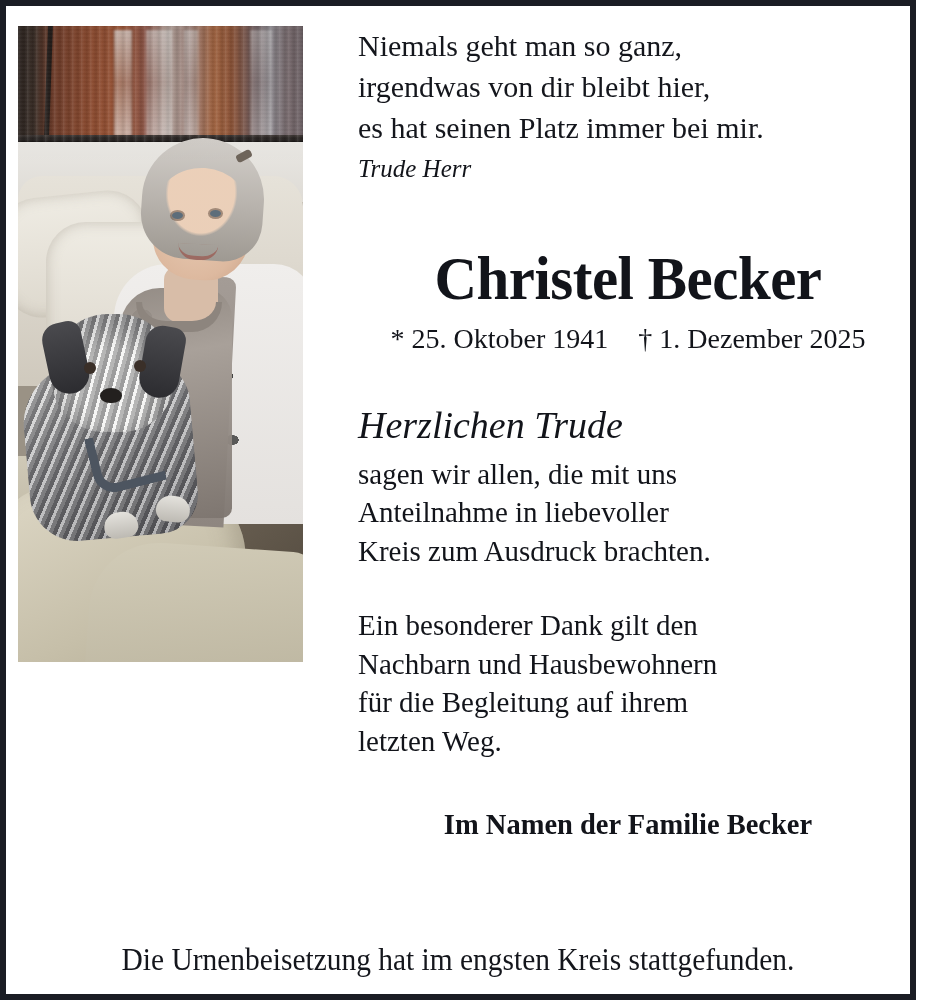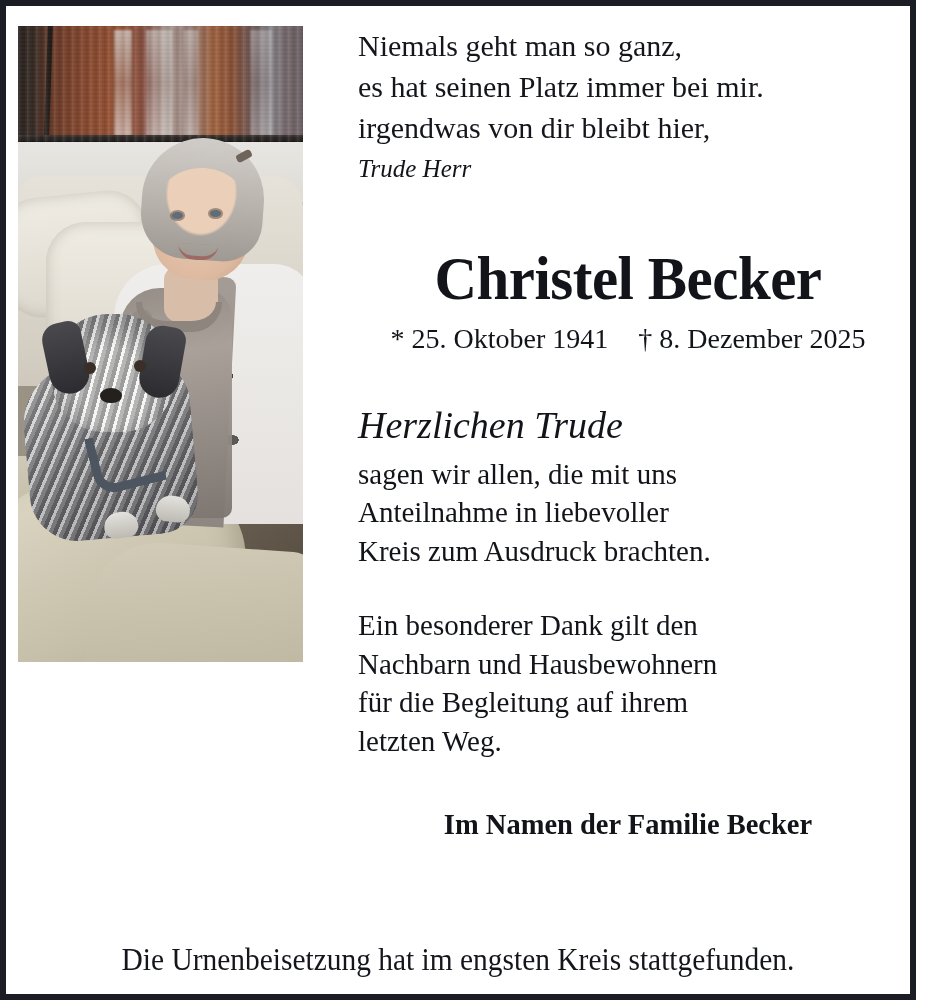--- a/index.html
+++ b/index.html
@@ -516,33 +516,33 @@
         <div class="p-dog-paw p-paw-b"></div>
 
         <div class="photo-vignette"></div>
       </div>
     </div>
 
     <div class="content">
 
       <div class="verse">
         <div class="verse-line">Niemals geht man so ganz,</div>
+        <div class="verse-line">irgendwas von dir bleibt hier,</div>
         <div class="verse-line">es hat seinen Platz immer bei mir.</div>
-        <div class="verse-line">irgendwas von dir bleibt hier,</div>
       </div>
       <div class="verse-author">Trude Herr</div>
 
       <div class="deceased-name">Christel Becker</div>
 
       <div class="dates">
         <span>*</span>
         <span>25. Oktober 1941</span>
         <span class="sep"></span>
         <span>†</span>
-        <span>8. Dezember 2025</span>
+        <span>1. Dezember 2025</span>
       </div>
 
       <div class="thanks-head">Herzlichen Trude</div>
 
       <div class="para">
         <div class="pline">sagen wir allen, die mit uns</div>
         <div class="pline">Anteilnahme in liebevoller</div>
         <div class="pline">Kreis zum Ausdruck brachten.</div>
       </div>
 

